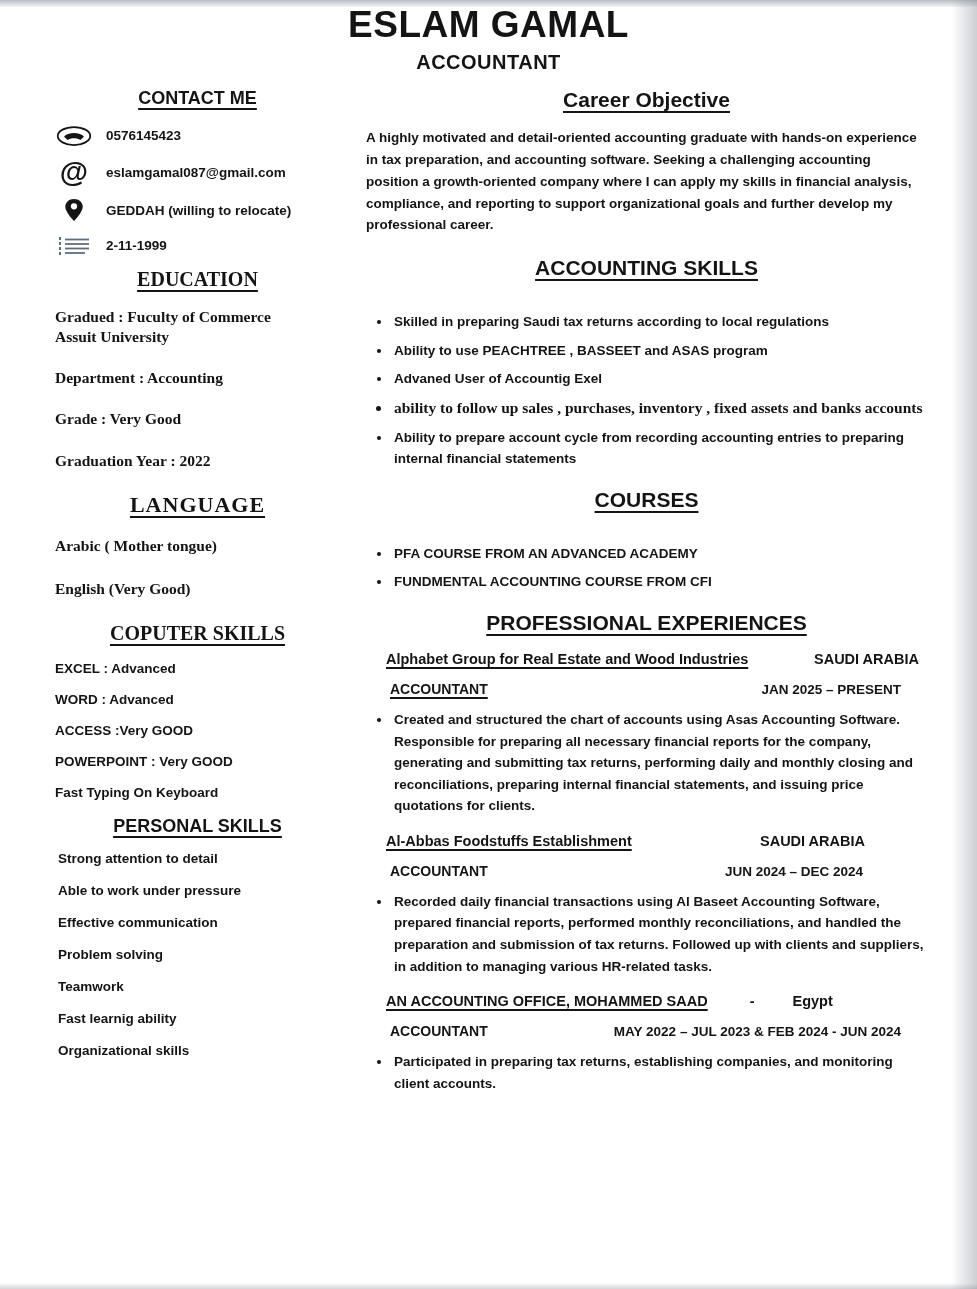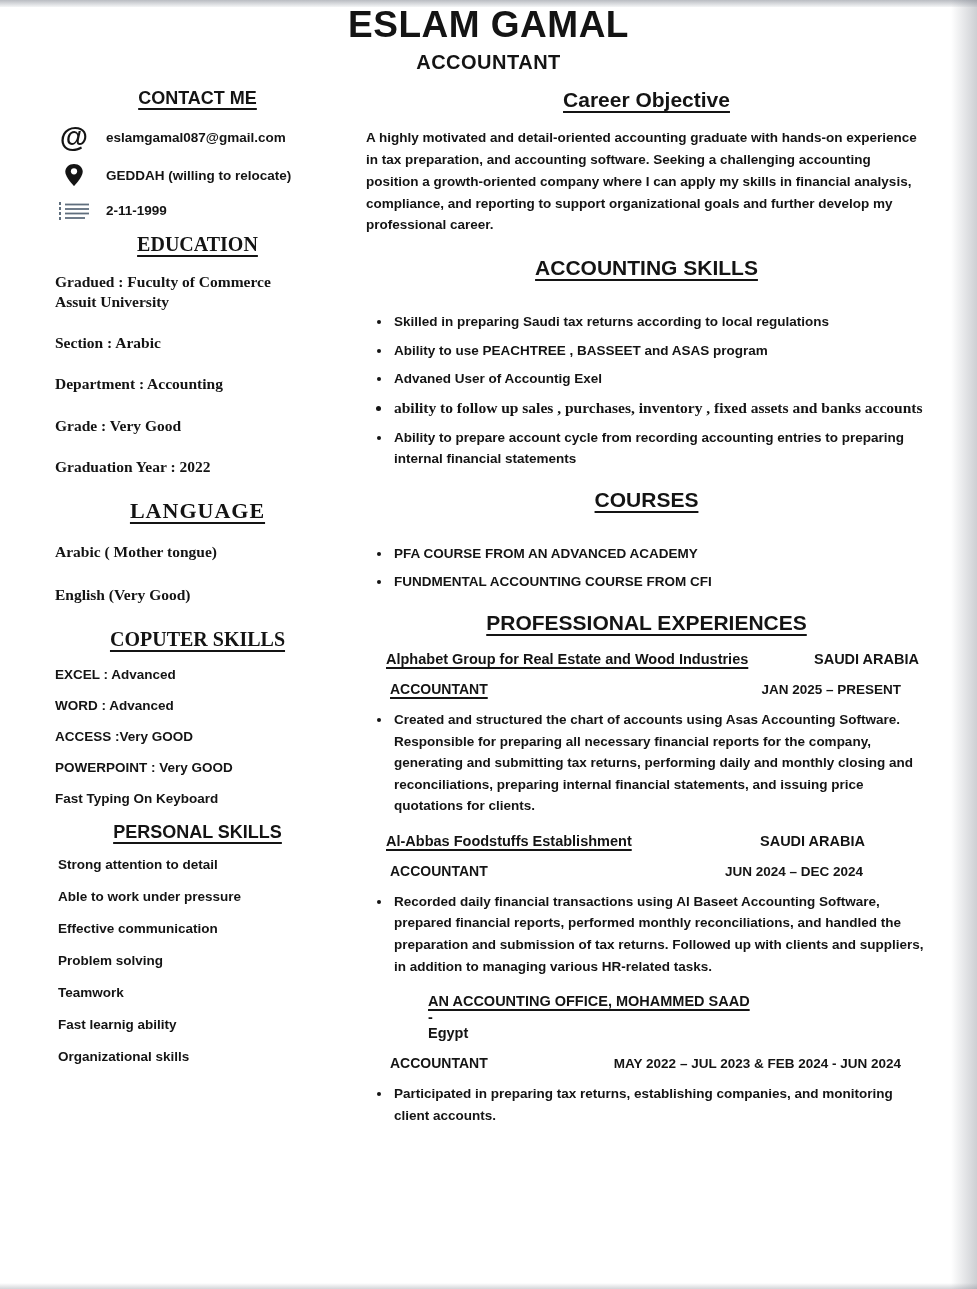--- a/index.html
+++ b/index.html
@@ -70,21 +70,21 @@
   }
   .bullets { list-style:disc outside; padding-left:26px; margin-top:31px; }
   .bullets li { font-size:13.5px; font-weight:bold; line-height:1.6; margin-bottom:7px; padding-left:2px; }
   .bullets li.serif-li { font-family:"Liberation Serif", serif; font-size:15.5px; line-height:1.45; }
   .mt18 { margin-top:18px; }
   .mt20 { margin-top:20px; }
 
   
   .job-head { display:flex; justify-content:space-between; align-items:baseline;
     margin-top:16px; padding:0 8px 0 20px; }
-  .job-head.inline { justify-content:flex-start;flex-direction:column; }
+  .job-head.inline { justify-content:flex-start; }
   .job-head.pad-r { padding-right:62px; }
   .company { font-size:14.5px; font-weight:bold; text-decoration:underline; text-decoration-thickness:2px; text-underline-offset:3px; }
   .jloc { font-size:14.5px; font-weight:bold; white-space:nowrap; }
   .jdash { font-size:14.5px; font-weight:bold; margin:0 38px 0 42px; }
   .job-role { display:flex; justify-content:space-between; align-items:baseline;
     margin-top:14px; padding:0 26px 0 24px; }
   .job-role.pad-r { padding-right:64px; }
   .role { font-size:14px; font-weight:bold; }
   .role.u { text-decoration:underline; text-decoration-thickness:2px; text-underline-offset:3px; }
   .jdates { font-size:13.5px; font-weight:bold; white-space:nowrap; }
@@ -102,20 +102,29 @@
   </header>
 
   <div class="columns">
 
     <aside class="leftcol">
 
       <section>
         <div class="sec-h h-sans">CONTACT ME</div>
         <div class="contact-list">
 
+          <div class="contact-row">
+            <span class="cicon">
+              <svg width="36" height="20" viewBox="0 0 28 16">
+                <ellipse cx="14" cy="8" rx="13" ry="7.2" fill="none" stroke="#141414" stroke-width="1.4"></ellipse>
+                <path d="M6 8.5 C 9 4.5, 19 4.5, 22 8.5 L 19 11.2 C 17 9.2, 11 9.2, 9 11.2 Z" fill="#141414"></path>
+              </svg>
+            </span>
+            <span class="contact-text">0576145423</span>
+          </div>
 
           <div class="contact-row">
             <span class="cicon at-glyph">@</span>
             <span class="contact-text">eslamgamal087@gmail.com</span>
           </div>
 
           <div class="contact-row">
             <span class="cicon">
               <svg width="22" height="26" viewBox="0 0 24 26">
                 <path d="M12 1 C 6.5 1, 2.5 4.8, 2.5 9.4 C 2.5 15.5, 12 25, 12 25 C 12 25, 21.5 15.5, 21.5 9.4 C 21.5 4.8, 17.5 1, 12 1 Z" fill="#141414"></path>
@@ -137,21 +146,20 @@
             </span>
             <span class="contact-text">2-11-1999</span>
           </div>
         </div>
       </section>
 
       <section class="gap-sec">
         <div class="sec-h h-serif">EDUCATION</div>
         <div class="edu-list">
           <div class="serif-item">Gradued : Fuculty of Commerce Assuit University</div>
-          <div class="serif-item">Section : Arabic</div>
           <div class="serif-item">Department : Accounting</div>
           <div class="serif-item">Grade : Very Good</div>
           <div class="serif-item">Graduation Year : 2022</div>
         </div>
       </section>
 
       <section class="gap-sec">
         <div class="sec-h h-serif-big">LANGUAGE</div>
         <div class="lang-list">
           <div class="serif-item">Arabic ( Mother tongue)</div>

